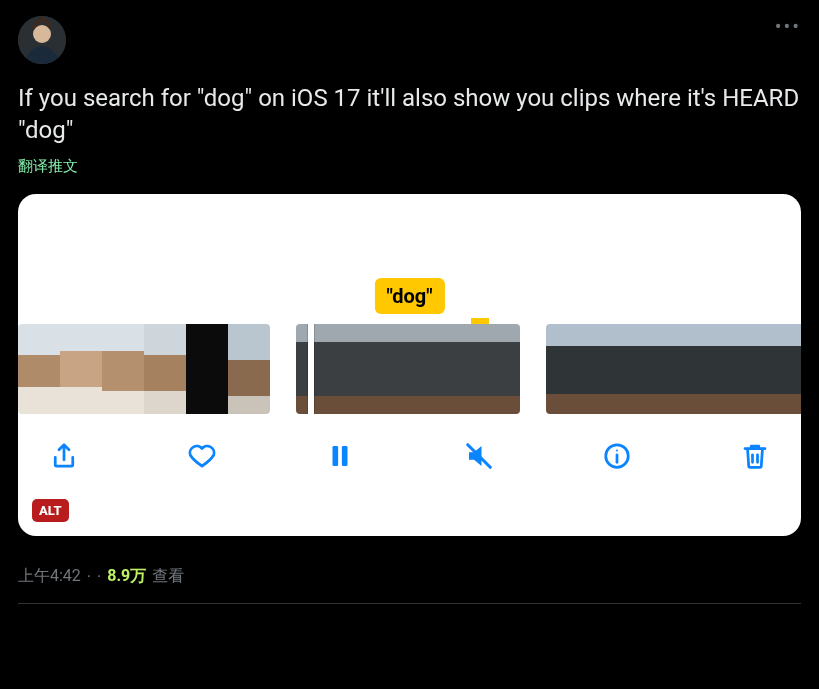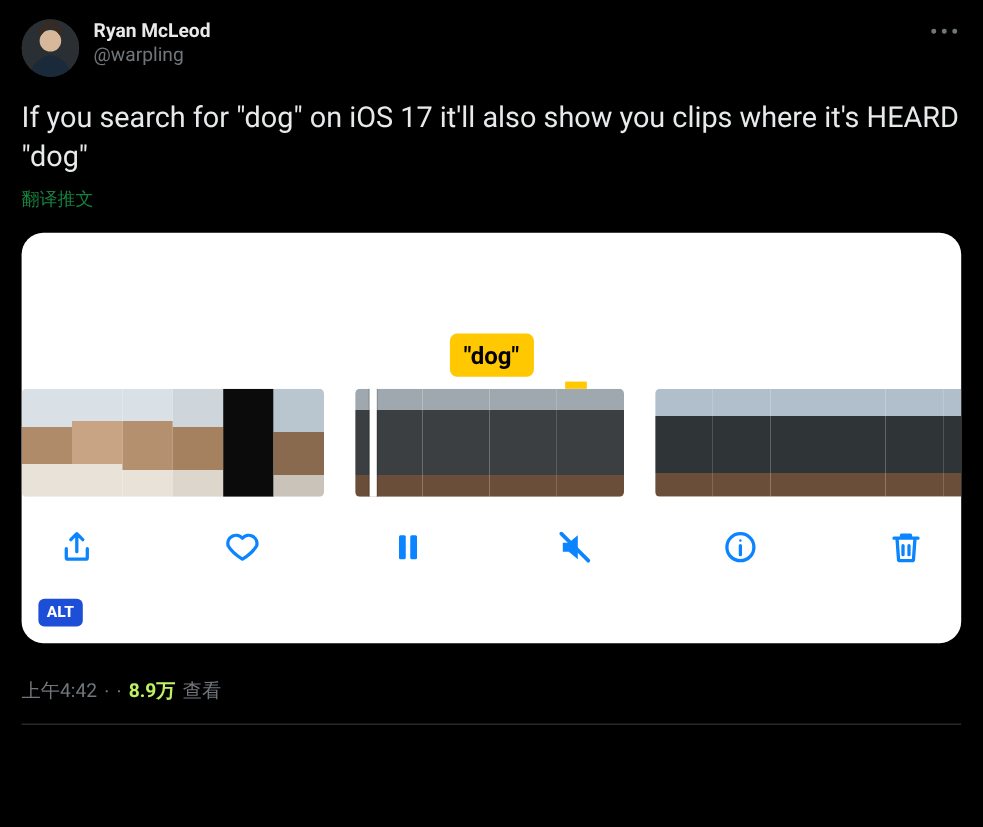--- a/index.html
+++ b/index.html
@@ -41,21 +41,21 @@
     cursor: pointer;
   }
   .body {
     margin-top: 18px;
     font-size: 24px;
     line-height: 1.35;
     color: #e7e9ea;
   }
   .translate {
     margin-top: 10px;
-    color: #15803d;
+    color: #86efac;
     font-size: 15px;
     cursor: pointer;
   }
   .card {
     margin-top: 18px;
     background: #fff;
     border-radius: 18px;
     overflow: hidden;
     position: relative;
     height: 342px;
@@ -134,21 +134,21 @@
     color: #0a84ff;
     cursor: pointer;
   }
   .tool svg { width: 30px; height: 30px; stroke: currentColor; fill: none; stroke-width: 2.2; stroke-linecap: round; stroke-linejoin: round;}
   .tool.pause svg rect { fill: currentColor; stroke: none;}
   .tool.mute svg { fill: currentColor; stroke: currentColor; }
   .alt {
     position: absolute;
     left: 14px;
     bottom: 14px;
-    background: #1d4ed8;
+    background: #b91c1c;
     color: #fff;
     font-weight: 800;
     font-size: 13px;
     padding: 4px 7px;
     border-radius: 5px;
   }
   .meta {
     margin-top: 30px;
     color: #71767b;
     font-size: 16px;
@@ -178,24 +178,20 @@
 <div class="tweet">
   <div class="header">
     <div class="avatar">
       <svg viewBox="0 0 48 48">
         <rect width="48" height="48" fill="#2a2f33"></rect>
         <circle cx="24" cy="18" r="9" fill="#d7b89a"></circle>
         <path d="M6 48c2-12 12-18 18-18s16 6 18 18z" fill="#1b2a3a"></path>
         <path d="M15 12c3-6 8-9 9-9s6 3 9 9" stroke="#3b2a1f" stroke-width="4" fill="none"></path>
       </svg>
     </div>
-    <div class="names">
-      <span class="display-name">Ryan McLeod</span>
-      <span class="handle">@warpling</span>
-    </div>
   </div>
   <div class="more">•••</div>
 
   <div class="body">If you search for "dog" on iOS 17 it'll also show you clips where it's HEARD "dog"</div>
   <div class="translate">翻译推文</div>
 
   <div class="card">
     <div class="whitespace">
       <div class="tag">"dog"</div>
       <div class="tickmark"></div>

